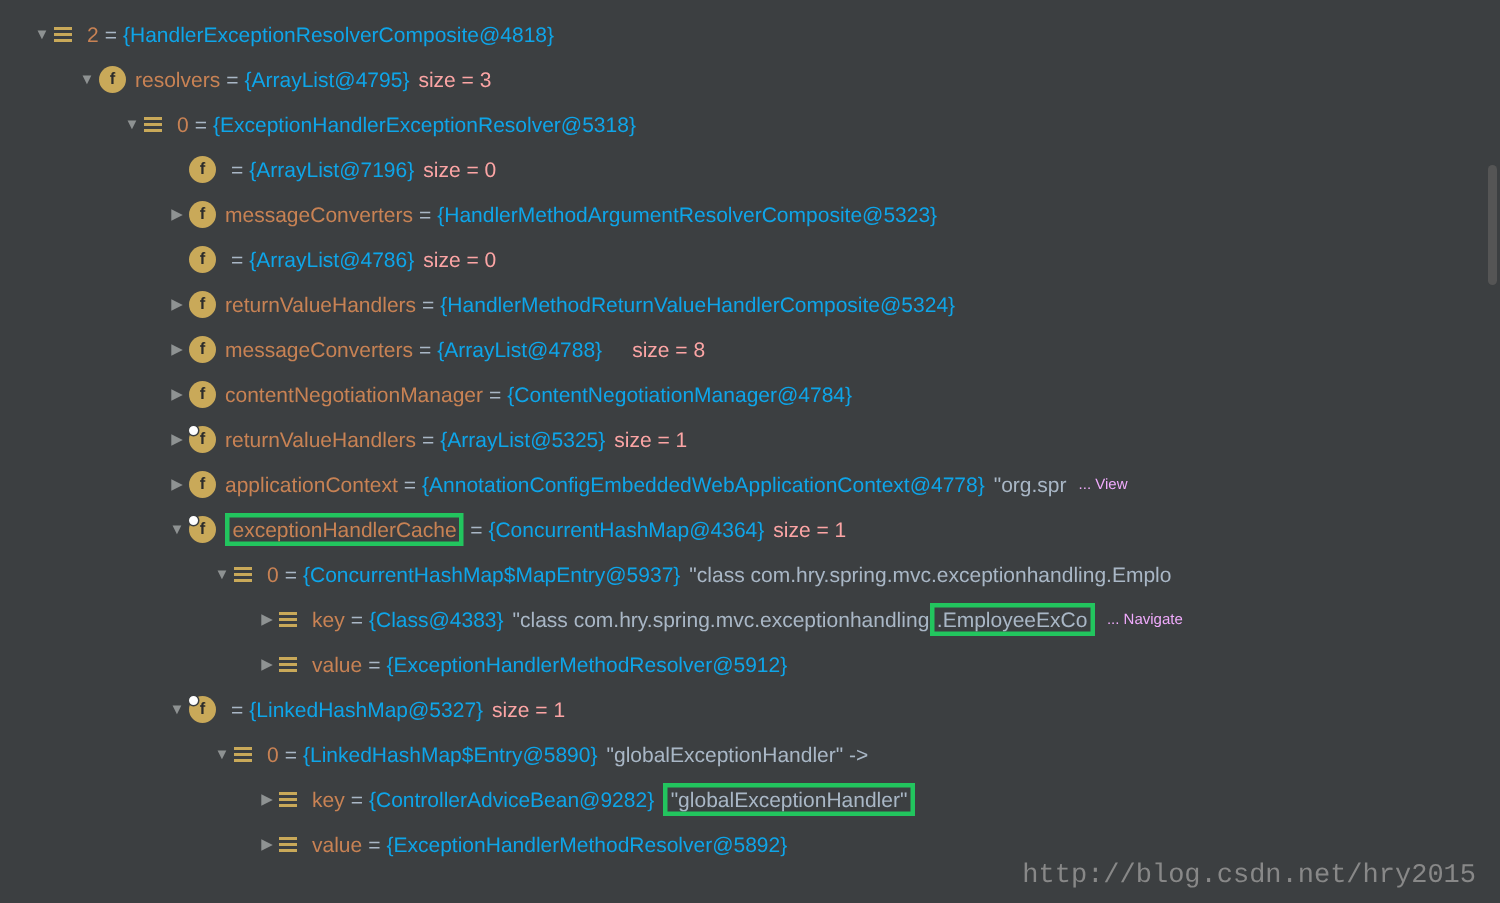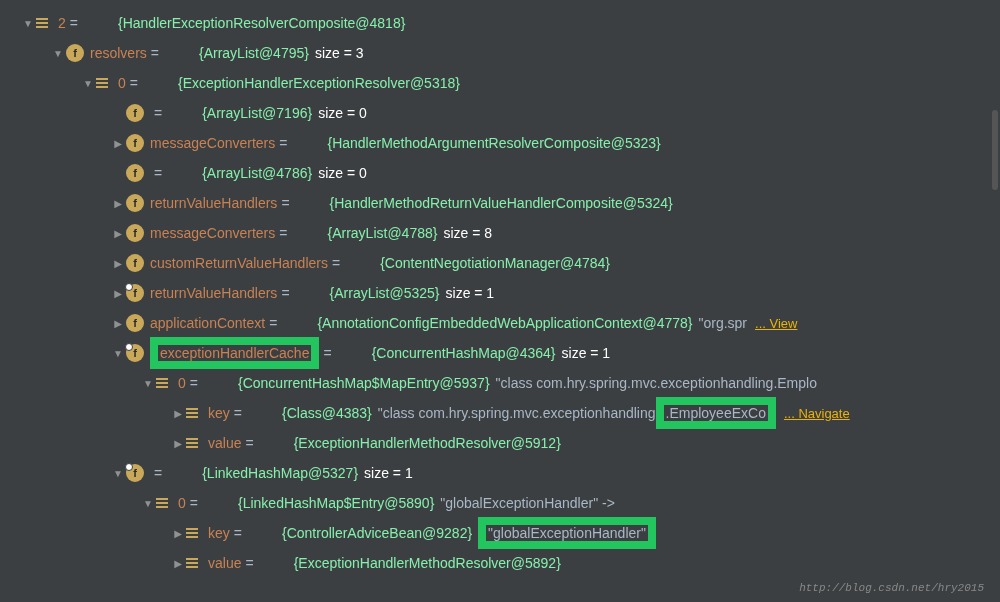--- a/index.html
+++ b/index.html
@@ -66,36 +66,35 @@
       margin-right: 6px;
       flex-shrink: 0;
     }
     .icon-list span {
       height: 2px;
       background: #c9a959;
       width: 12px;
     }
     .name-orange { color: #c88254; }
     .equals { color: #a9b7c6; margin: 0 4px; }
-    .value-dim { color: #86efac; margin-left: 36px; }
-    .value-extra { color: #ffffff; }
+    .value-dim { color: #0ea5e9; }
+    .value-extra { color: #fca5a5; }
     .value-string { color: #a9b7c6; }
     .highlight-box {
-      border: 8px solid #22c55e;
+      border: 3px solid #22c55e;
       padding: 0 2px;
     }
-    .link { color: #eab308; margin-left: 8px; font-size: 13px; text-decoration: underline; }
+    .link { color: #f0abfc; margin-left: 8px; font-size: 10px; }
     .watermark {
       position: absolute;
       bottom: 8px;
       right: 16px;
       color: #888;
       font-family: 'Courier New', monospace;
-      font-size: 11px;
-      font-style: italic;
+      font-size: 18px;
     }
     .scrollbar {
       position: absolute;
       right: 2px;
       top: 110px;
       width: 6px;
       height: 80px;
       background: #555;
       border-radius: 3px;
     }
@@ -175,28 +174,28 @@
     <span class="value-dim">{HandlerMethodReturnValueHandlerComposite@5324}</span>
   </div>
 
   <div class="row">
     <span class="indent" style="width:110px"></span>
     <span class="toggle">▶</span>
     <span class="icon-f">f</span>
     <span class="name-orange">messageConverters</span>
     <span class="equals">=</span>
     <span class="value-dim">{ArrayList@4788}</span>
-    <span class="value-extra" style="margin-left:6px">size = 8</span>
-  </div>
-
-  <div class="row">
-    <span class="indent" style="width:110px"></span>
-    <span class="toggle">▶</span>
-    <span class="icon-f">f</span>
-    <span class="name-orange">customReturnValueHandlers</span>
+    <span class="value-extra" style="margin-left:20px">size = 8</span>
+  </div>
+
+  <div class="row">
+    <span class="indent" style="width:110px"></span>
+    <span class="toggle">▶</span>
+    <span class="icon-f">f</span>
+    <span class="name-orange">contentNegotiationManager</span>
     <span class="equals">=</span>
     <span class="value-dim">{ContentNegotiationManager@4784}</span>
   </div>
 
   <div class="row">
     <span class="indent" style="width:110px"></span>
     <span class="toggle">▶</span>
     <span class="icon-f special">f</span>
     <span class="name-orange">returnValueHandlers</span>
     <span class="equals">=</span>

